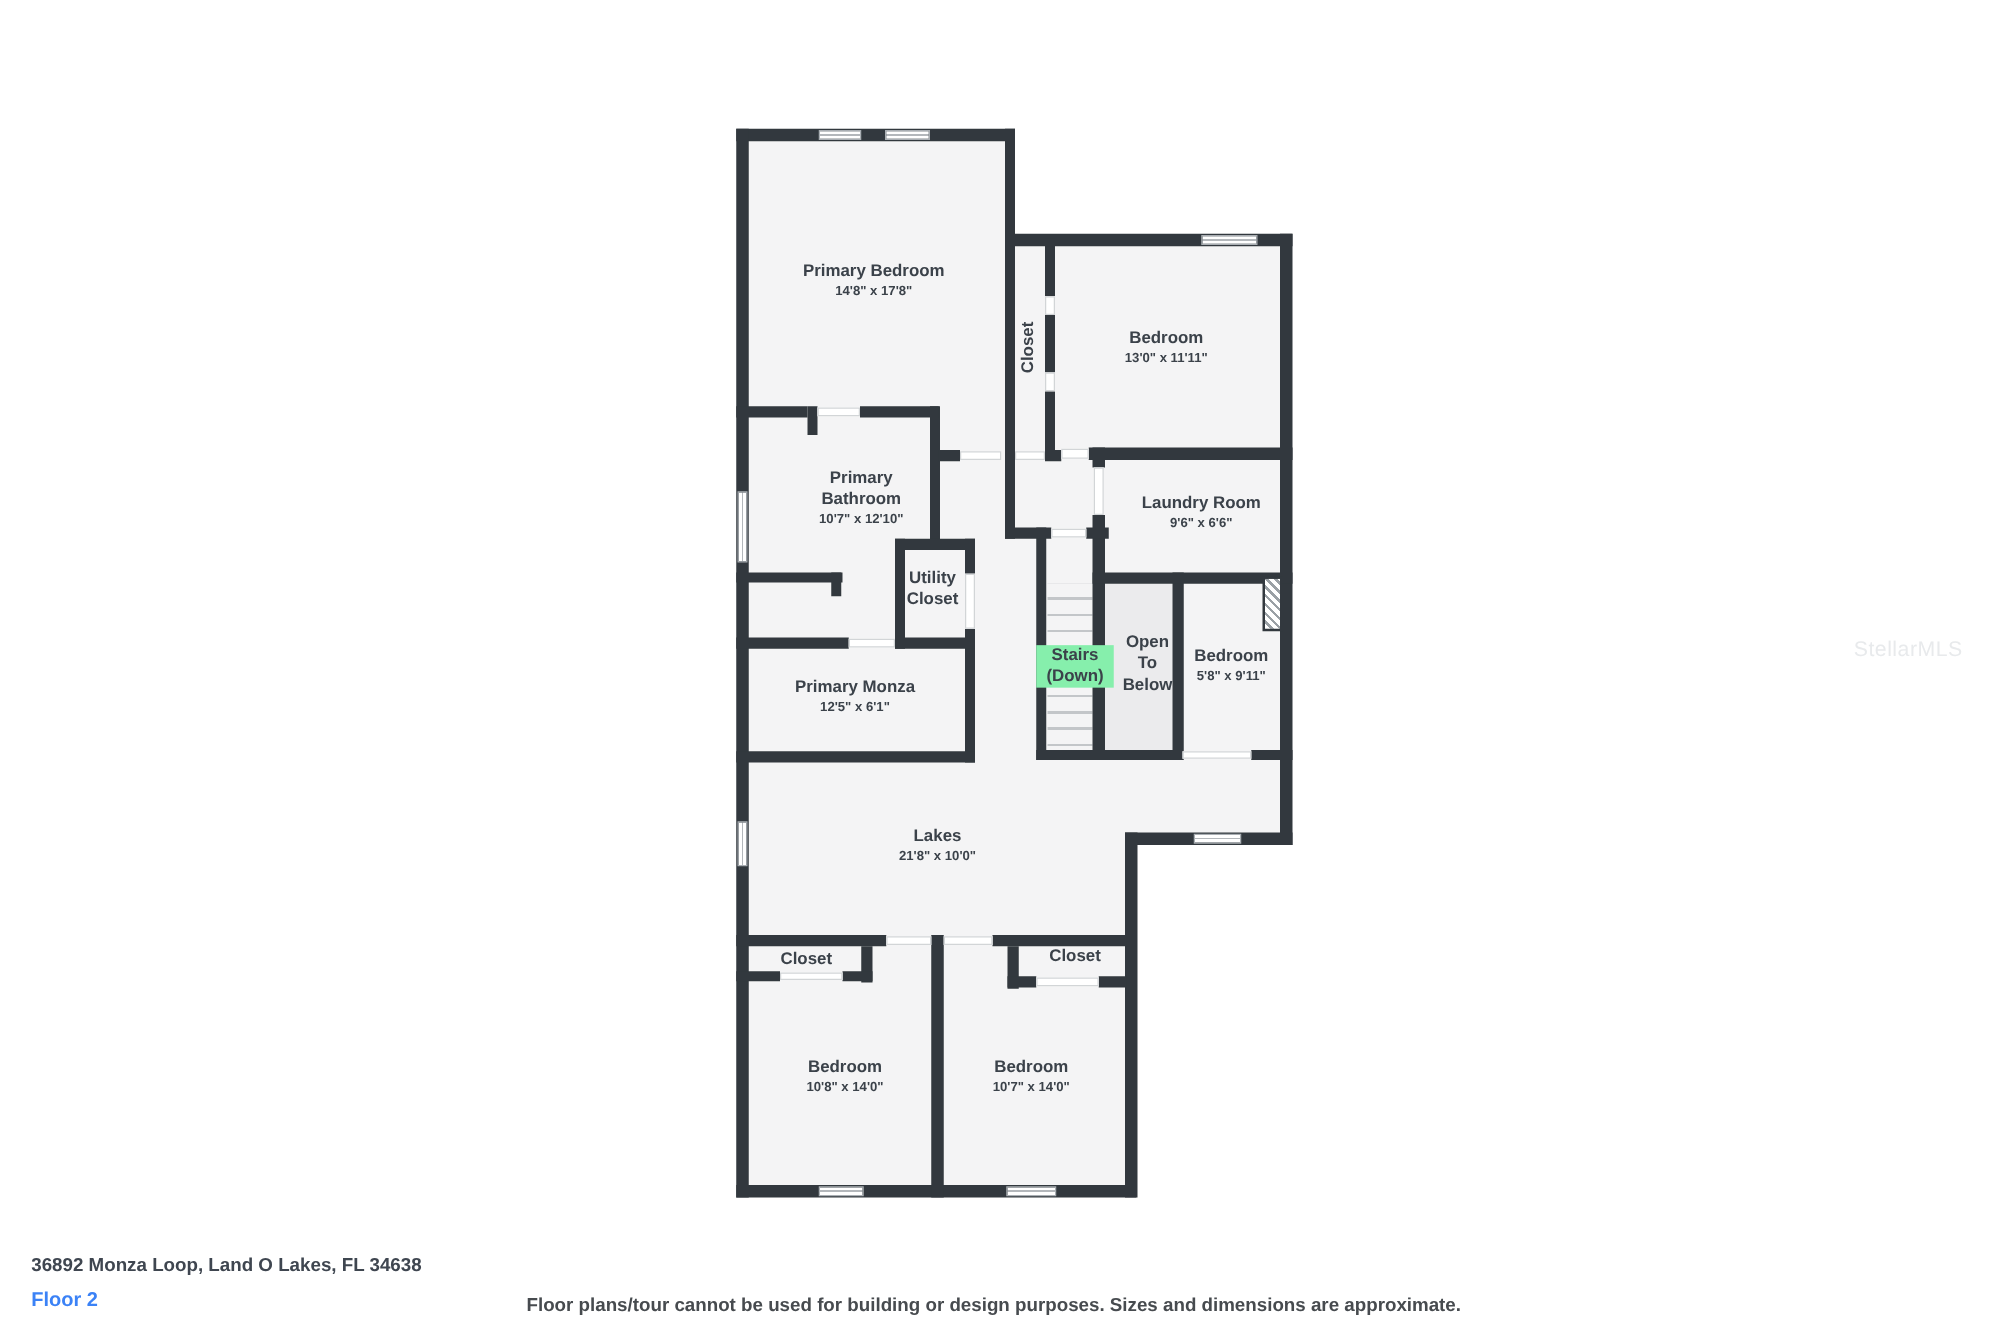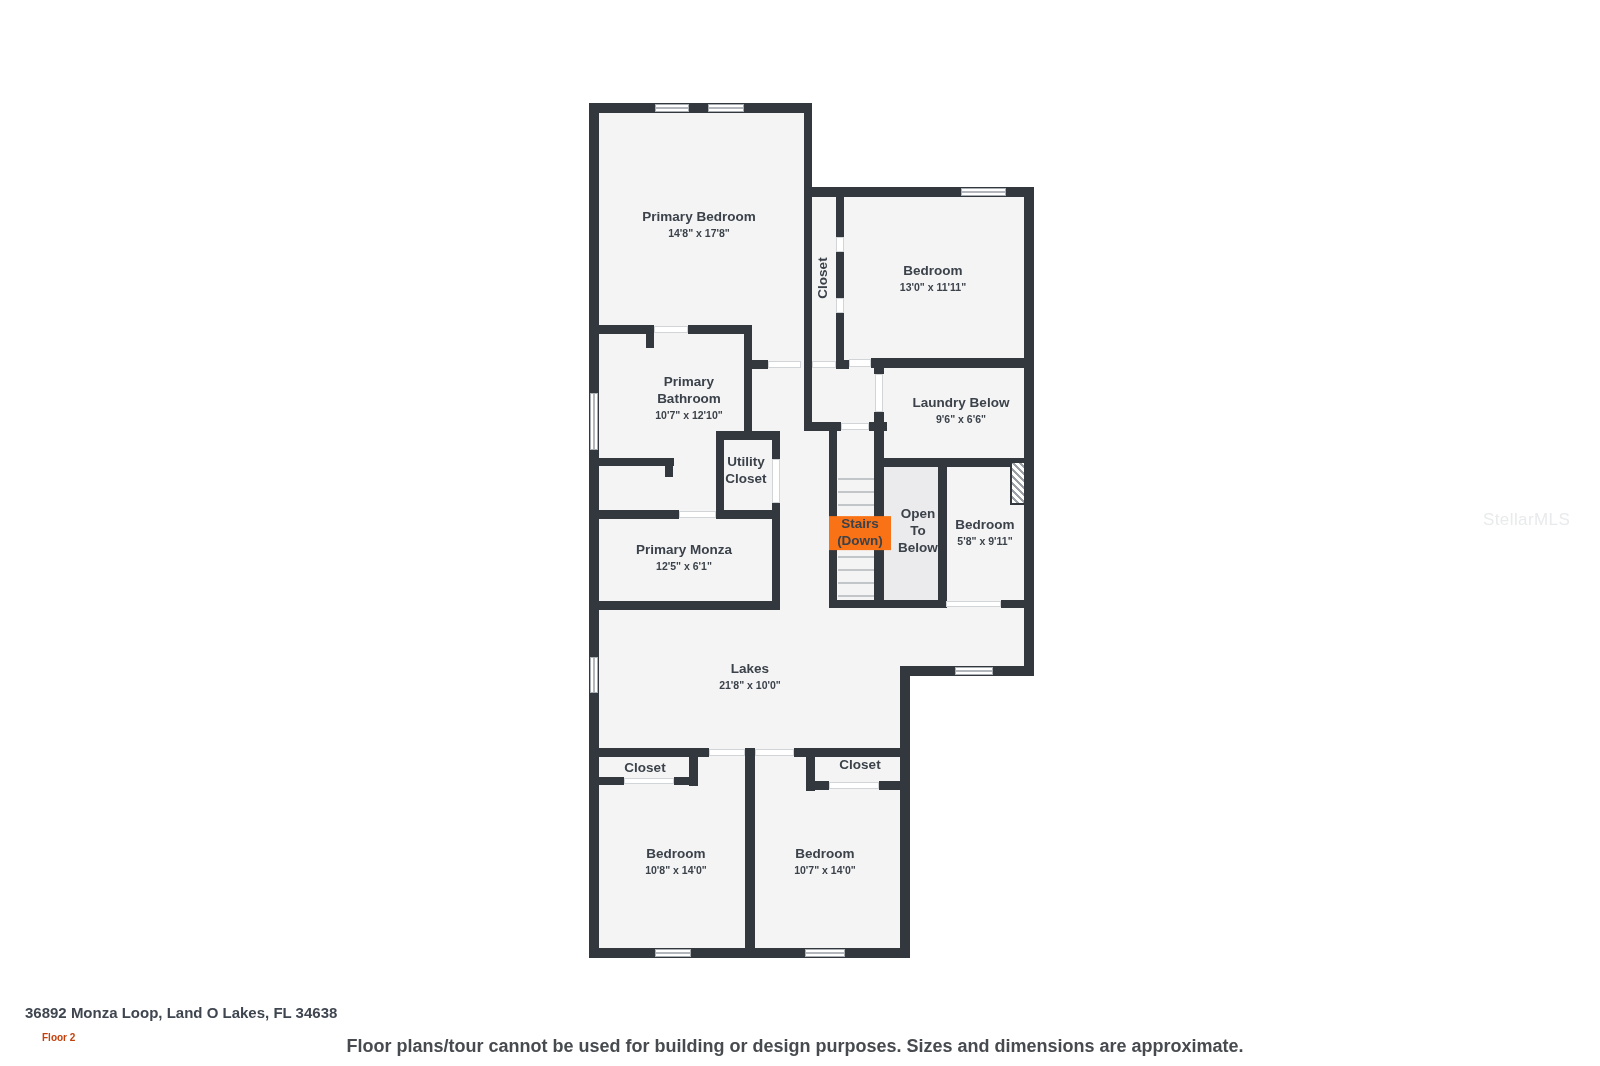--- a/index.html
+++ b/index.html
@@ -16,25 +16,25 @@
         background:linear-gradient(to right,#fff 0 40%,#b3b7bb 40% 60%,#fff 60% 100%);}
   .treads{position:absolute;background:repeating-linear-gradient(to bottom,transparent 0 11px,#c3c6c9 11px 13px);}
   .hatch{position:absolute;border:2px solid #32383e;box-sizing:border-box;
          background:repeating-linear-gradient(45deg,#ffffff 0 3px,#9aa0a5 3px 5px);}
   .label{position:absolute;transform:translate(-50%,-50%);text-align:center;
          color:#3b424a;white-space:nowrap;}
   .label.vertical{transform:translate(-50%,-50%) rotate(-90deg);}
   .rname{display:block;font-weight:700;font-size:13.5px;line-height:1.25;}
   .rname.wrap{white-space:normal;}
   .rdims{display:block;font-weight:700;font-size:10.5px;line-height:1.5;}
-  .stairs-label .rname{background:#f97316;padding:0 2px;}
+  .stairs-label .rname{background:#86efac;padding:0 2px;}
   .footer-address{position:absolute;left:25px;top:1004px;font-size:15px;font-weight:700;color:#3f4650;}
-  .footer-floor{position:absolute;left:42px;top:1032px;font-size:10px;font-weight:700;color:#c2410c;}
+  .footer-floor{position:absolute;left:25px;top:1032px;font-size:16px;font-weight:700;color:#3b82f6;}
   .footer-disclaimer{position:absolute;left:795px;top:1036px;transform:translateX(-50%);
-         font-size:18px;font-weight:700;color:#474b4f;white-space:nowrap;}
+         font-size:15px;font-weight:700;color:#474b4f;white-space:nowrap;}
   .watermark{position:absolute;left:1483px;top:510px;font-size:17px;color:#e8eaec;
          letter-spacing:0.4px;font-weight:400;}
 </style>
 </head>
 <body>
 
 <div class="plan">
 
   <div class="fill" style="left:582px;top:107px;width:215px;height:846px;"></div>
   <div class="fill" style="left:797px;top:191px;width:221px;height:480px;"></div>
@@ -127,21 +127,21 @@
   </div>
   <div class="label" style="left:922px;top:279px;">
     <span class="rname">Bedroom</span>
     <span class="rdims">13'0" x 11'11"</span>
   </div>
   <div class="label" style="left:678px;top:399px;">
     <span class="rname wrap" style="width:80px;">Primary Bathroom</span>
     <span class="rdims">10'7" x 12'10"</span>
   </div>
   <div class="label" style="left:950px;top:411px;">
-    <span class="rname">Laundry Below</span>
+    <span class="rname">Laundry Room</span>
     <span class="rdims">9'6" x 6'6"</span>
   </div>
   <div class="label" style="left:735px;top:471px;">
     <span class="rname wrap" style="width:54px;">Utility Closet</span>
   </div>
   <div class="label stairs-label" style="left:849px;top:533px;">
     <span class="rname wrap" style="width:58px;">Stairs (Down)</span>
   </div>
   <div class="label" style="left:907px;top:531px;">
     <span class="rname wrap" style="width:48px;">Open To Below</span>

